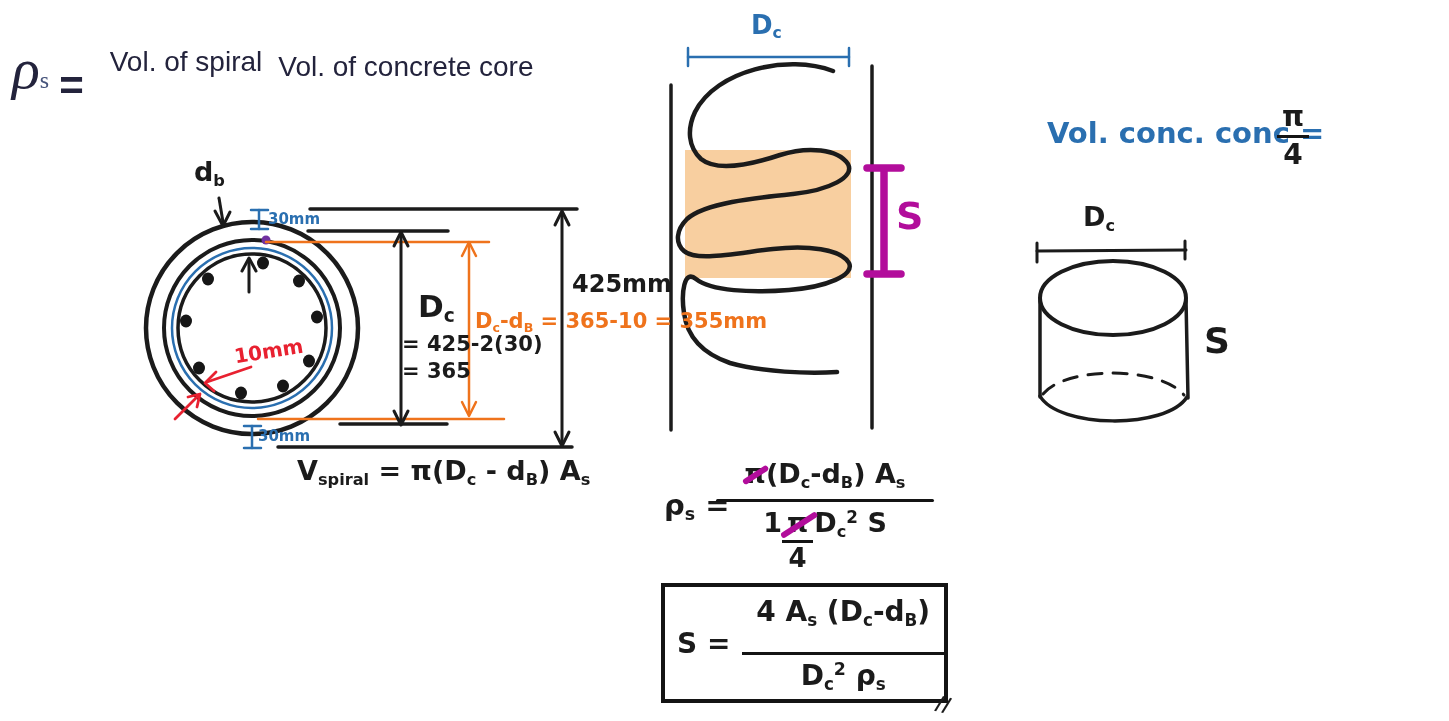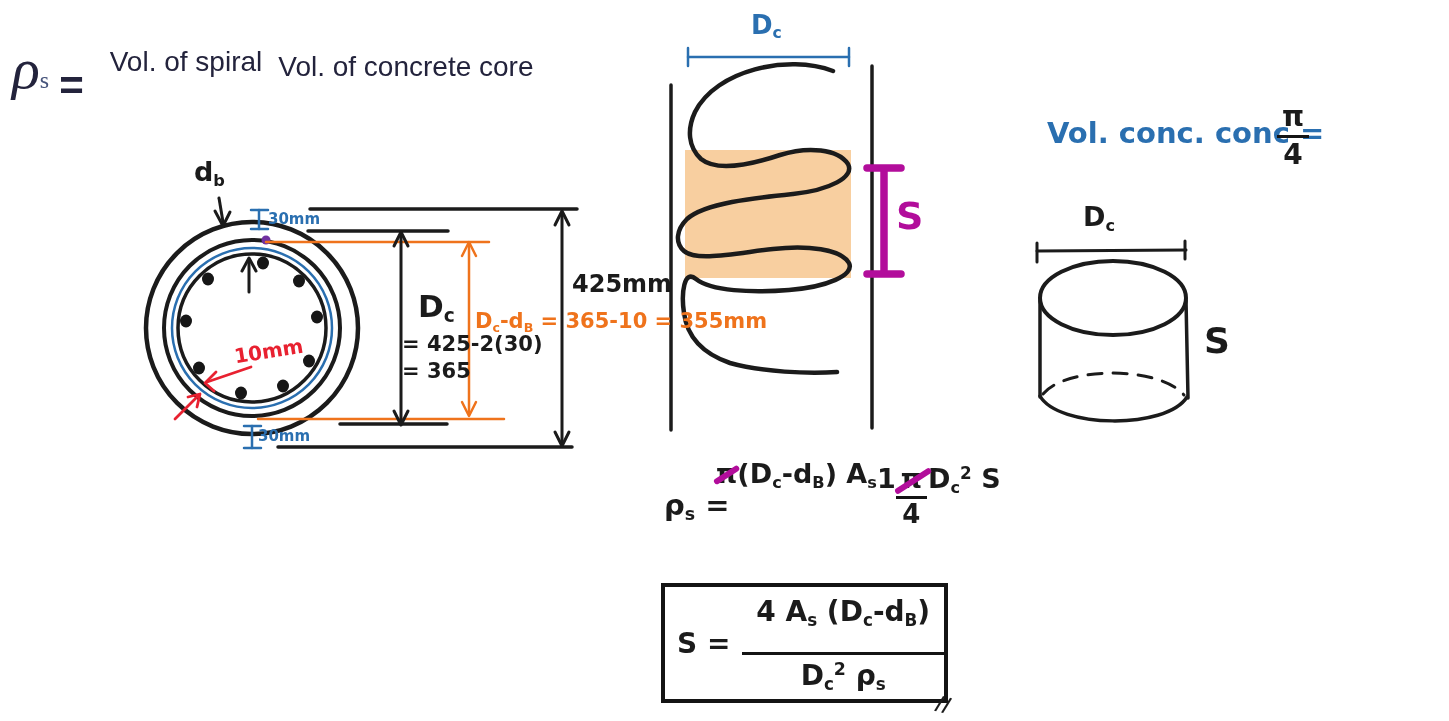--- a/index.html
+++ b/index.html
@@ -25,21 +25,21 @@
   .istack{display:inline-flex;flex-direction:column;align-items:center;}
   .istack .top{padding:0 5px 2px;border-bottom:3px solid #141414;}
 
   .seg-sub{font-size:.6em;vertical-align:-.28em;letter-spacing:0;}
   .seg-sup{font-size:.62em;vertical-align:.55em;}
   .seg-strike{position:relative;display:inline-block;}
   .seg-strike::after{content:"";position:absolute;left:-4px;top:46%;width:135%;height:5.5px;
                      background:#b20d9b;transform:rotate(-33deg);border-radius:3px;}
 
   
-  .rho-frac{width:218px;display:flex;}
+  .rho-frac{width:218px;display:flex;flex-direction:column;}
   .rho-frac .num{font-size:27px;text-align:center;padding-bottom:7px;}
   .rho-frac .bar{height:3.5px;background:#141414;border-radius:2px;}
   .rho-frac .den{margin-top:5px;display:flex;justify-content:center;align-items:flex-start;}
   .rho-frac .den .rest{margin-left:1px;}
 
   
   .sbox{position:absolute;left:661px;top:583px;width:287px;height:120px;border:4px solid #141414;
         box-sizing:border-box;display:flex;align-items:center;padding-left:12px;background:#fff0;}
   .sbox .lhs{font-size:28px;margin-right:12px;}
   .sbox .frac{flex:1;display:flex;flex-direction:column;align-self:flex-start;margin-top:8px;}
@@ -186,20 +186,21 @@
   <div class="abs hw blue" style="left:268px;top:210px;font-size:15px;">30mm</div>
   <div class="abs hw blue" style="left:258px;top:427px;font-size:15px;">30mm</div>
   <div class="abs hw red" style="left:234px;top:339px;font-size:20px;transform:rotate(-9deg);">10mm</div>
   <div class="abs hw" style="left:402px;top:288px;">
     <div style="font-size:31px;margin-left:16px;"><span>D</span><span class="seg-sub">c</span></div>
     <div style="font-size:21px;margin-top:6px;">= 425-2(30)</div>
     <div style="font-size:21px;margin-top:3px;">= 365</div>
   </div>
   <div class="abs hw orange" style="left:475px;top:309px;font-size:21px;"><span>D</span><span class="seg-sub">c</span><span>-d</span><span class="seg-sub">B</span><span> = 365-10 = 355mm</span></div>
   <div class="abs hw" style="left:572px;top:270px;font-size:24px;">425mm</div>
+  <div class="abs hw" style="left:297px;top:455px;font-size:27px;"><span>V</span><span class="seg-sub">spiral</span><span> = π(D</span><span class="seg-sub">c</span><span> - d</span><span class="seg-sub">B</span><span>) A</span><span class="seg-sub">s</span></div>
 
   <div class="abs hw blue" style="left:751px;top:10px;font-size:26px;"><span>D</span><span class="seg-sub">c</span></div>
   <div class="abs hw magenta" style="left:896px;top:194px;font-size:38px;">S</div>
 
   <div class="abs hw blue" style="left:1047px;top:116px;font-size:29px;">Vol. conc. conc =</div>
   <div class="abs hw istack" style="left:1277px;top:100px;">
     <span class="top" style="font-size:28px;">π</span>
     <span style="font-size:28px;">4</span>
   </div>
 

